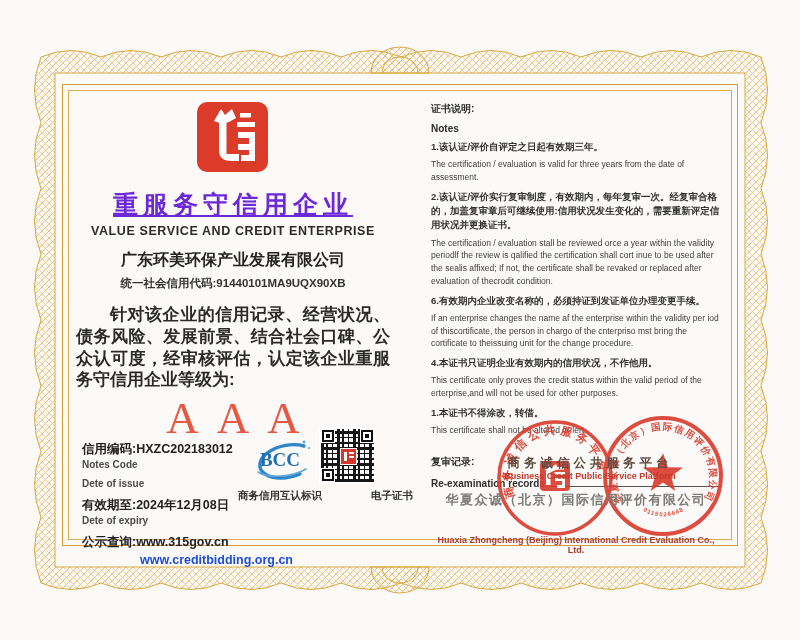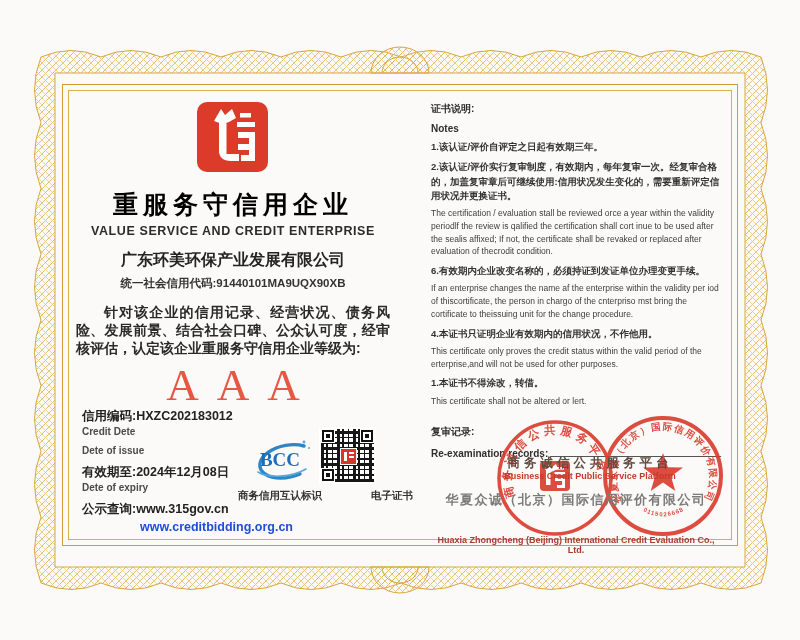--- a/index.html
+++ b/index.html
@@ -13,25 +13,25 @@
   svg{display:block;}
   .abs{position:absolute;}
 
   
   .frame-outer{position:absolute;left:62px;top:84px;right:62px;bottom:94px;border:1.6px solid #cf9c35;}
   .frame-inner{position:absolute;left:68px;top:90px;right:68px;bottom:100px;border:1px solid #dcae4e;}
 
   
   .left-col{position:absolute;left:76px;top:100px;width:314px;text-align:center;}
   .logo-wrap{height:82px;display:flex;justify-content:flex-start;padding-left:120px;}
-  .cert-title{margin-top:6px;font-size:25px;font-weight:900;letter-spacing:5px;color:#000000;}
+  .cert-title{margin-top:6px;font-size:25px;font-weight:900;letter-spacing:5px;color:#6d28d9;text-decoration:underline;}
   .cert-subtitle{margin-top:3px;font-size:12.5px;font-weight:700;letter-spacing:.6px;color:#2c2c2c;}
   .company{margin-top:12px;font-size:16px;font-weight:800;color:#242424;}
   .company-code{margin-top:5px;font-size:11.5px;font-weight:600;color:#333;}
-  .statement{margin-top:13px;text-align:justify;text-indent:2em;font-size:14px;line-height:1.28;font-weight:600;color:#2a2a2a;}
+  .statement{margin-top:13px;text-align:justify;text-indent:2em;font-size:17px;line-height:1.28;font-weight:600;color:#2a2a2a;}
   .grade{
     margin-top:4px;height:46px;line-height:46px;
     font-family:"Liberation Serif", serif;font-weight:400;
     font-size:45px;letter-spacing:18px;padding-left:18px;color:#e65843;
   }
   .fields{margin-top:0;text-align:left;padding-left:6px;}
   .field{margin-bottom:8px;}
   .field-label{font-size:12.5px;font-weight:800;color:#222;}
   .field-sub{font-size:10px;font-weight:600;color:#4a4a4a;margin-top:1px;}
   .query-url2{font-size:12.5px;font-weight:800;color:#1d4ed8;padding-left:58px;margin-top:2px;}
@@ -118,21 +118,21 @@
     <div class="cert-title">重服务守信用企业</div>
     <div class="cert-subtitle">VALUE SERVICE AND CREDIT ENTERPRISE</div>
     <div class="company">广东环美环保产业发展有限公司</div>
     <div class="company-code">统一社会信用代码:91440101MA9UQX90XB</div>
     <div class="statement">针对该企业的信用记录、经营状况、债务风险、发展前景、结合社会口碑、公众认可度，经审核评估，认定该企业重服务守信用企业等级为:</div>
     <div class="grade">AAA</div>
 
     <div class="fields">
       <div class="field">
         <div class="field-label">信用编码:HXZC202183012</div>
-        <div class="field-sub">Credit Dete</div>
+        <div class="field-sub">Notes Code</div>
       </div>
       <div class="field">
         <div class="field-sub">Dete of issue</div>
       </div>
       <div class="field">
         <div class="field-label">有效期至:2024年12月08日</div>
         <div class="field-sub">Dete of expiry</div>
       </div>
       <div class="field">
         <div class="field-label">公示查询:www.315gov.cn</div>
@@ -160,20 +160,21 @@
         <i></i>
       </div>
   </div>
   <div class="qr-label">电子证书</div>
 
   <div class="right-col">
     <div class="note-h-zh">证书说明:</div>
     <div class="note-h-en">Notes</div>
 
     <div class="note-zh">1.该认证/评价自评定之日起有效期三年。</div>
+    <div class="note-en">The certification / evaluation is valid for three years from the date of assessment.</div>
     <div class="note-zh">2.该认证/评价实行复审制度，有效期内，每年复审一次。经复审合格的，加盖复审章后可继续使用:信用状况发生变化的，需要重新评定信用状况并更换证书。</div>
     <div class="note-en">The certification / evaluation stall be reviewed orce a year within the validity periodlf the review is qalified the certification shall cort inue to be used after the sealis affixed; If not, the certificate shall be revaked or replaced after evaluation of thecrodit condition.</div>
     <div class="note-zh">6.有效期内企业改变名称的，必须持证到发证单位办理变更手续。</div>
     <div class="note-en">If an enterprise changes the name af the enterprise within the validity per iod of thiscortificate, the person in chargo of the cnterpriso mst bring the cortificate to theissuing unit for the change procedure.</div>
     <div class="note-zh">4.本证书只证明企业有效期内的信用状况，不作他用。</div>
     <div class="note-en">This certificate only proves the credit status within the valid period of the erterprise,and will not be used for other purposes.</div>
     <div class="note-zh">1.本证书不得涂改，转借。</div>
     <div class="note-en">This certificate shall not be altered or lert.</div>
 
     <div class="reexam-zh">复审记录:</div>

